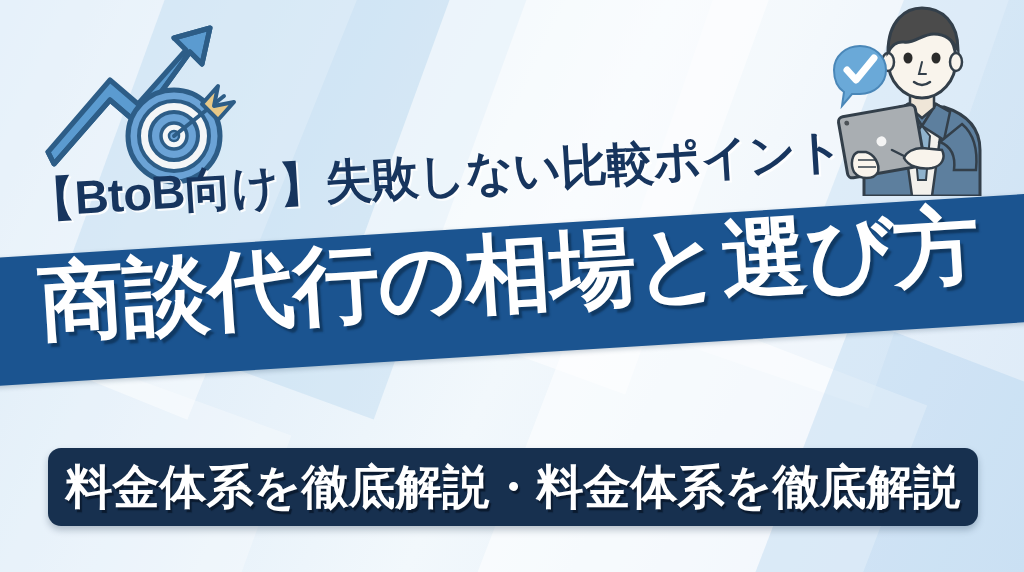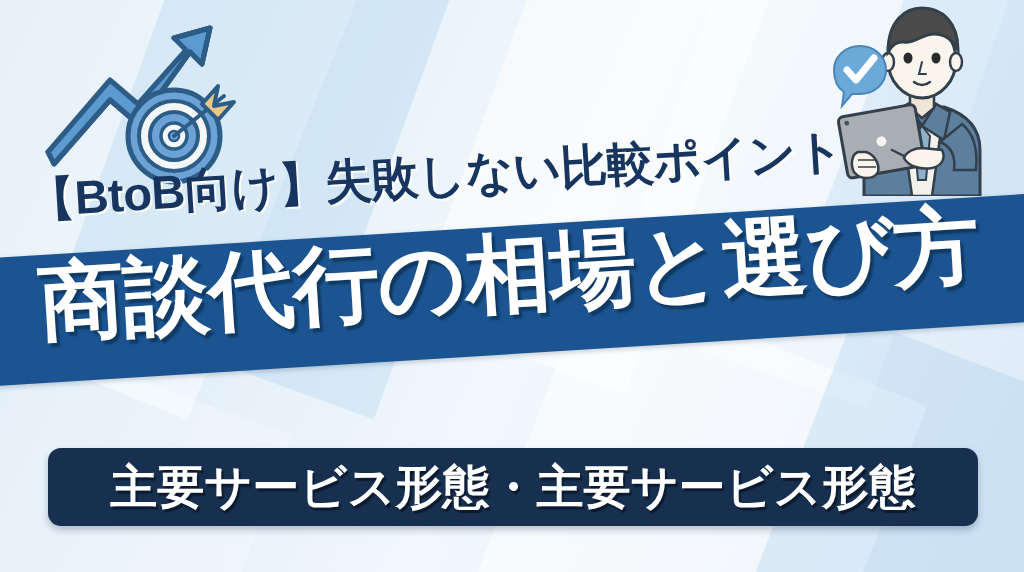--- a/index.html
+++ b/index.html
@@ -239,16 +239,16 @@
   </svg>
 
   <div id="title-band"></div>
 
   <div id="headline-layer">
     <div id="subtitle">【BtoB向け】失敗しない比較ポイント</div>
     <div id="main-title">商談代行の相場と選び方</div>
   </div>
 
   <div id="sub-bar">
-    <span id="sub-bar-text">主要サービス形態・主要サービス形態</span>
+    <span id="sub-bar-text">料金体系を徹底解説・料金体系を徹底解説</span>
   </div>
 
 </div>
 
 </body></html>

